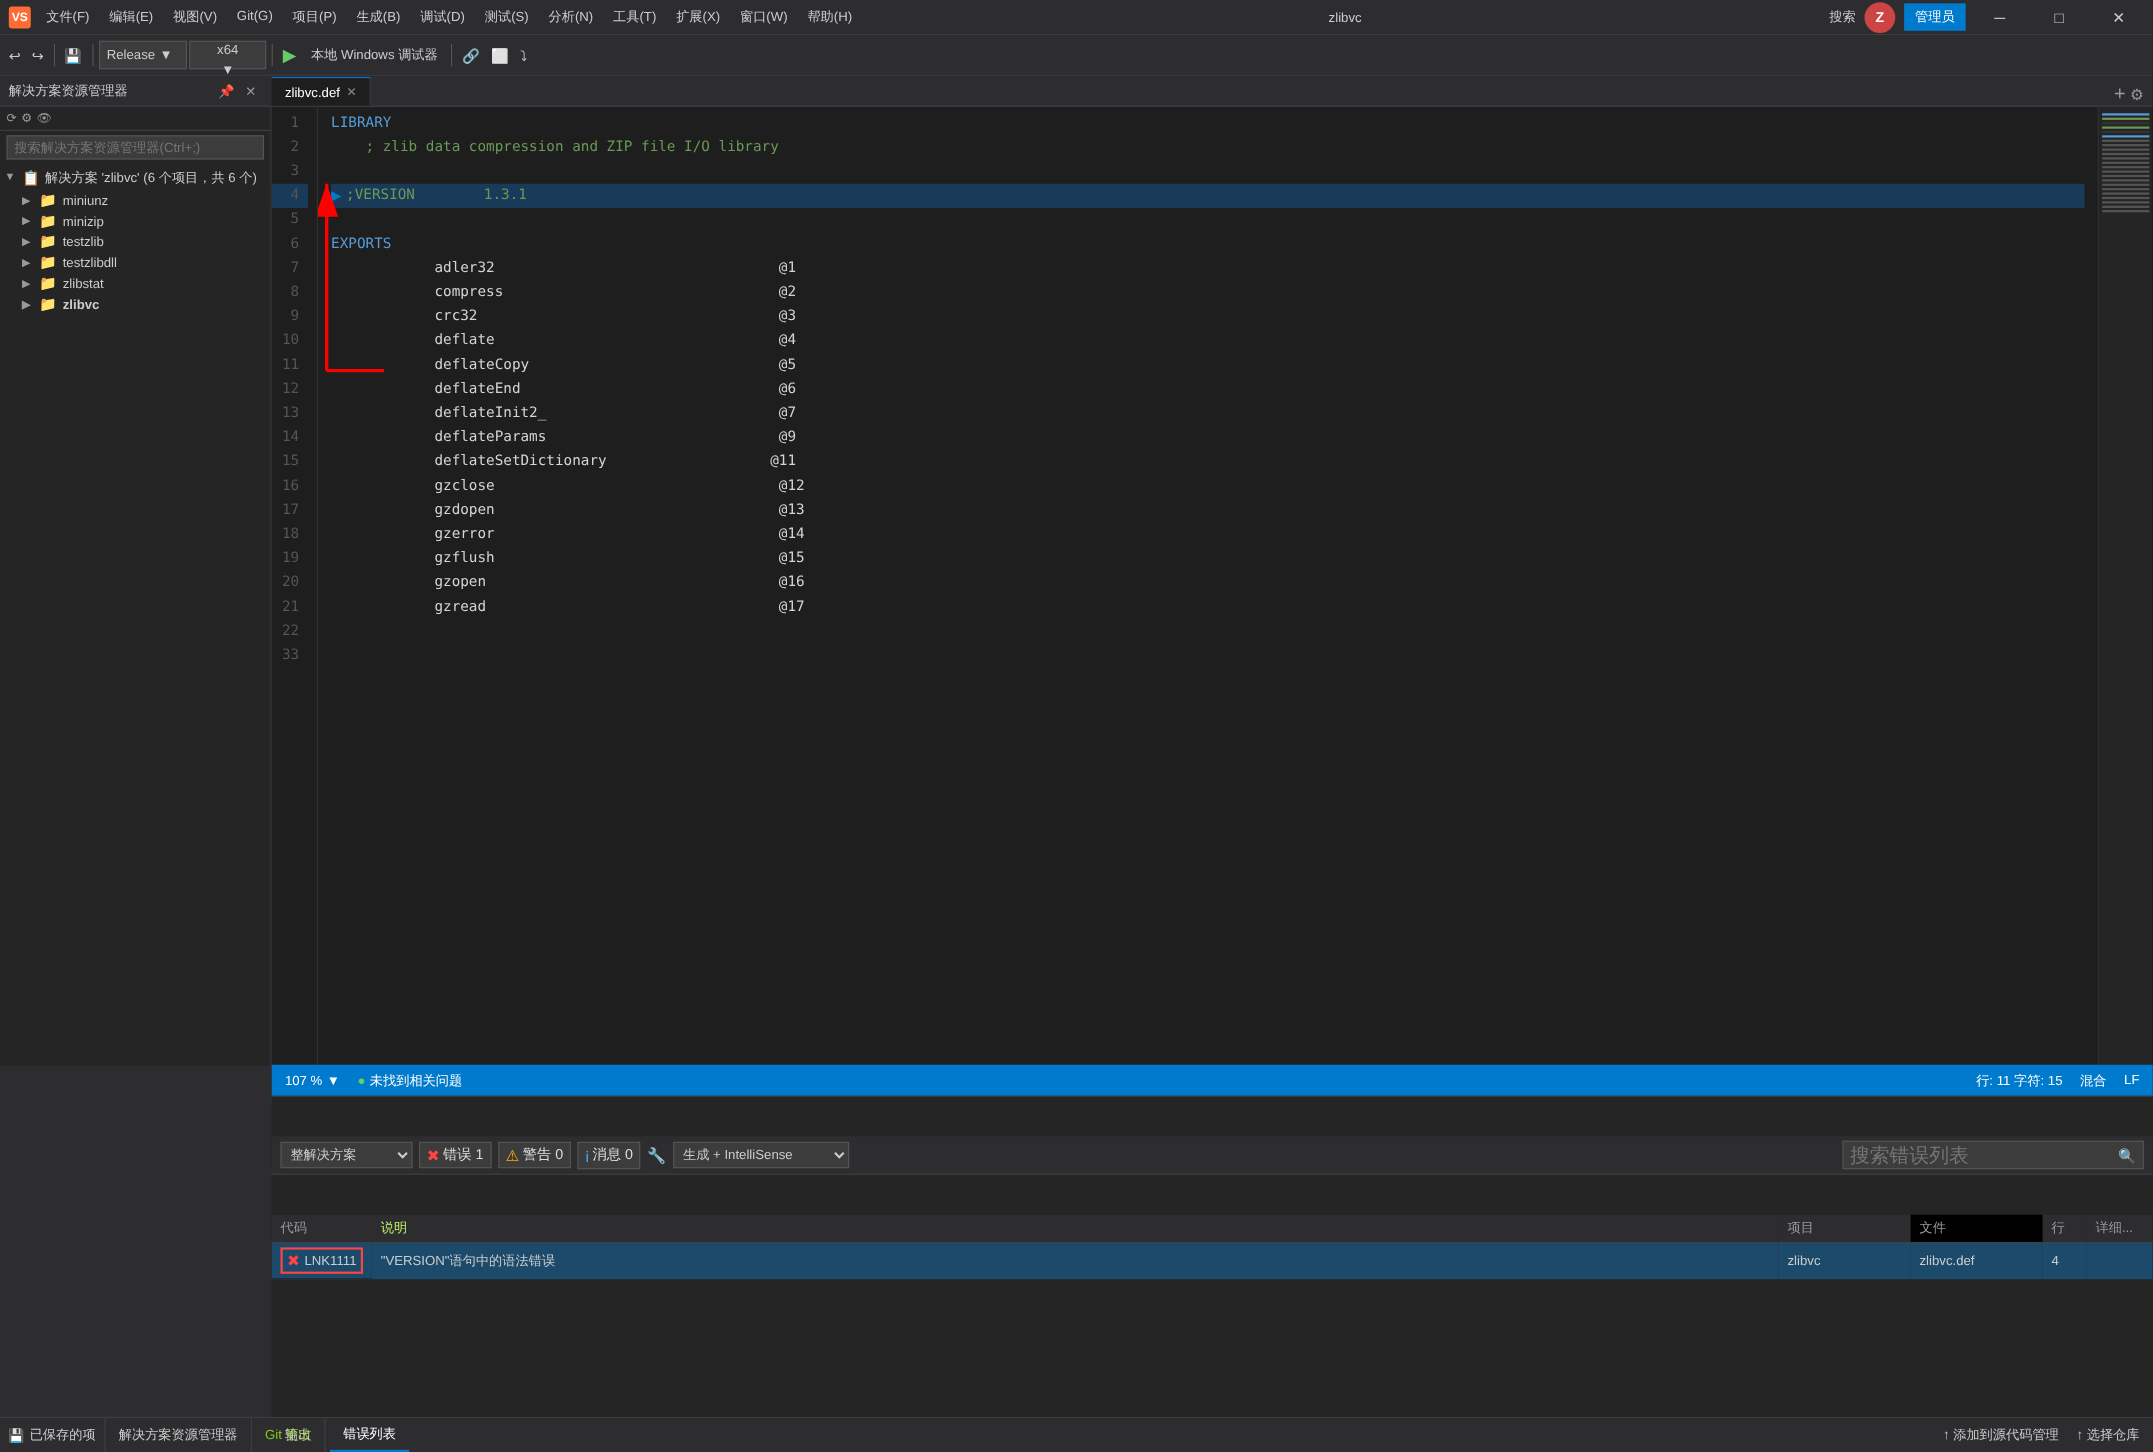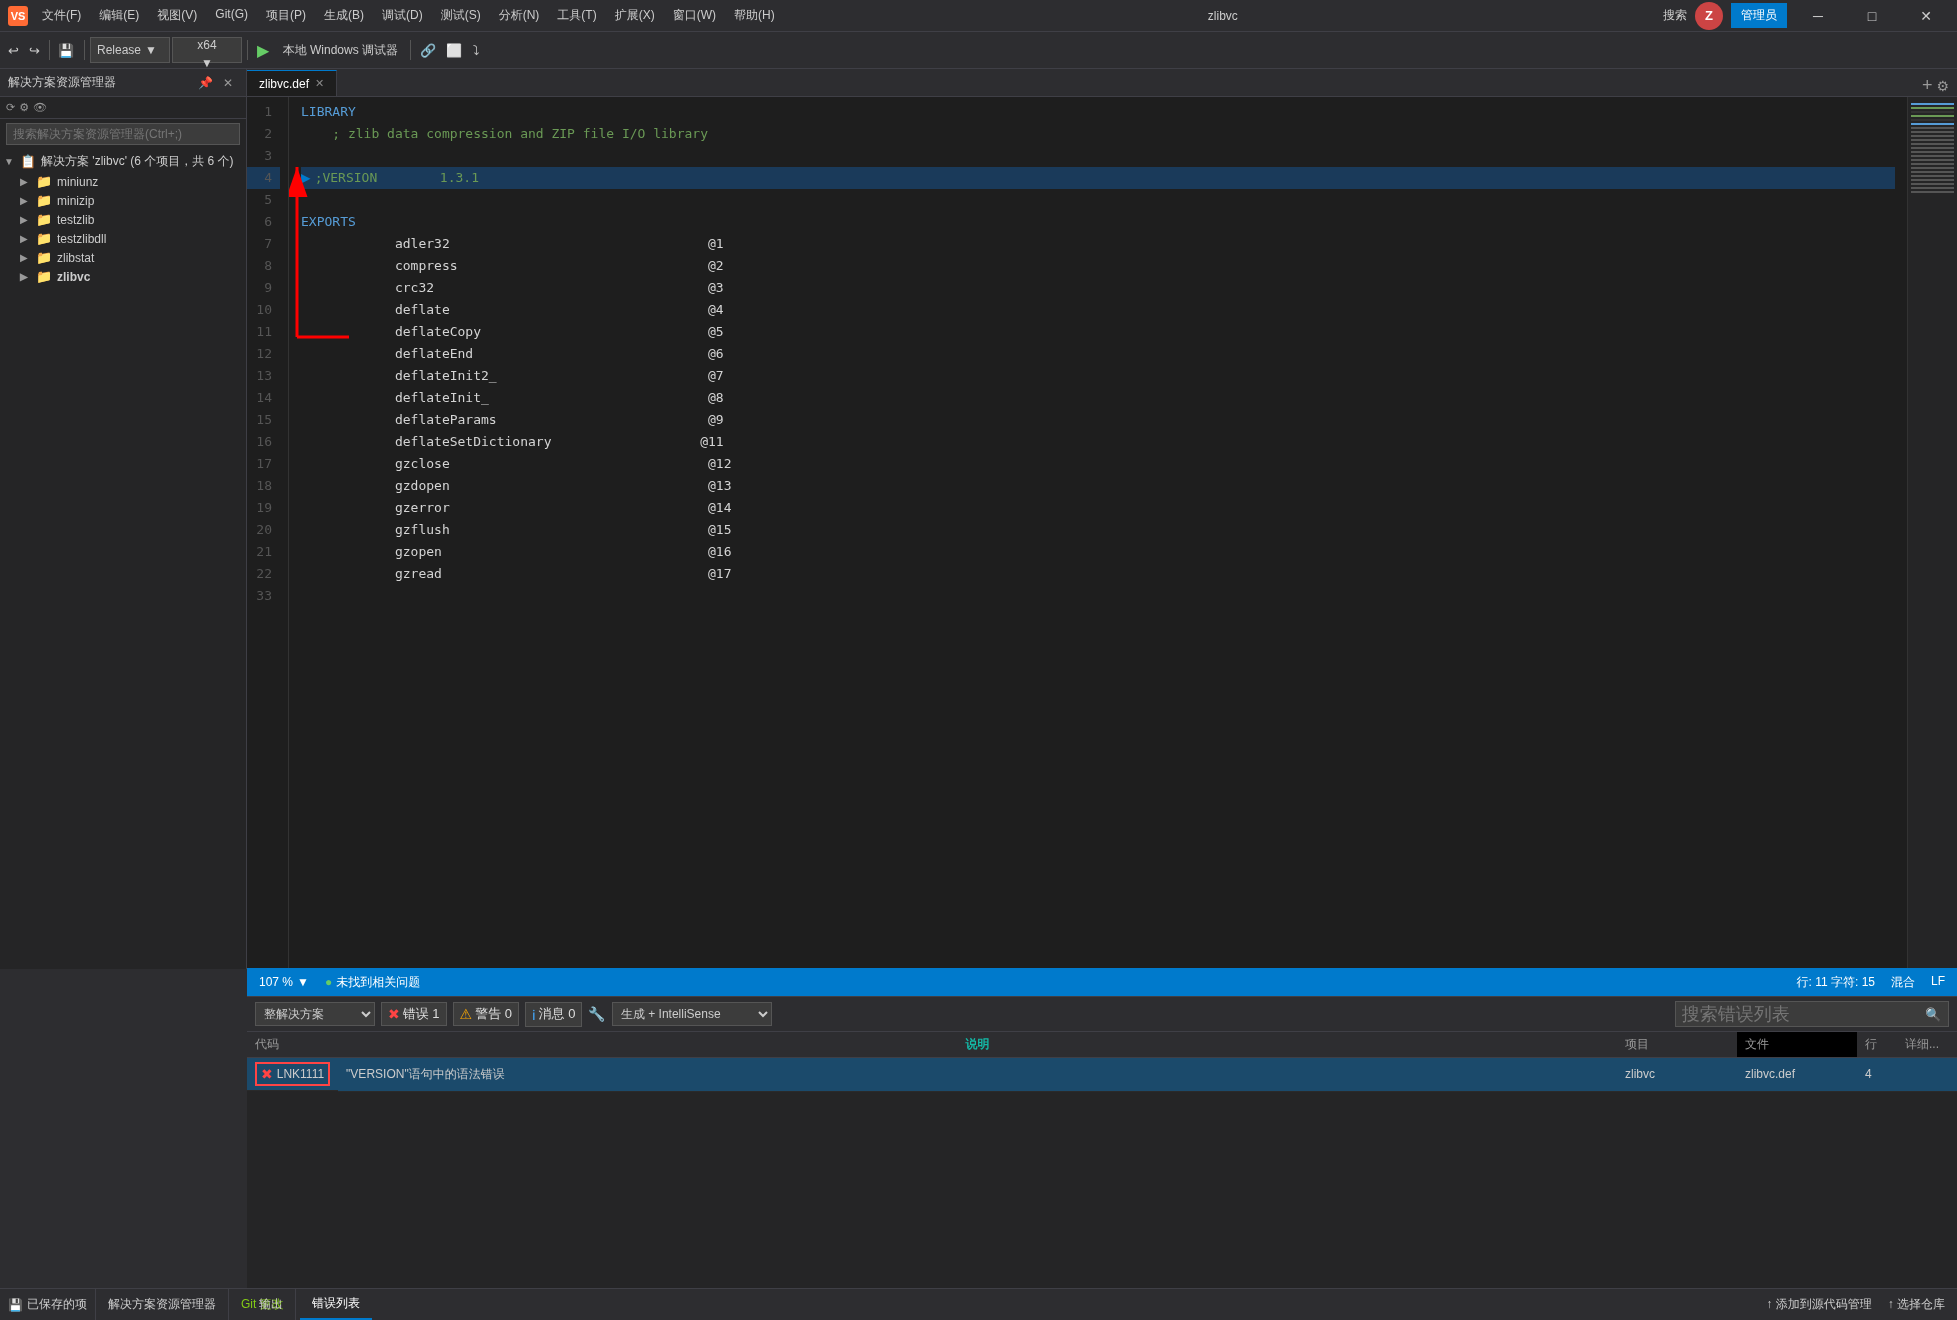--- a/index.html
+++ b/index.html
@@ -241,21 +241,20 @@
         <div class="code-line" style="background:#1a3a5a;display:flex;align-items:center;"><span style="color:#007acc;margin-right:4px;font-size:16px;">▶</span><span style="color:#6a9955;">;VERSION        1.3.1</span></div>
         <div class="code-line"></div>
         <div class="code-line"><span style="color:#569cd6;">EXPORTS</span></div>
         <div class="code-line">            adler32                                 @1</div>
         <div class="code-line">            compress                                @2</div>
         <div class="code-line">            crc32                                   @3</div>
         <div class="code-line">            deflate                                 @4</div>
         <div class="code-line">            deflateCopy                             @5</div>
         <div class="code-line">            deflateEnd                              @6</div>
         <div class="code-line">            deflateInit2_                           @7</div>
-        <div class="code-line">            deflateInit_                            @8</div>
         <div class="code-line">            deflateParams                           @9</div>
         <div class="code-line">            deflateSetDictionary                   @11</div>
         <div class="code-line">            gzclose                                 @12</div>
         <div class="code-line">            gzdopen                                 @13</div>
         <div class="code-line">            gzerror                                 @14</div>
         <div class="code-line">            gzflush                                 @15</div>
         <div class="code-line">            gzopen                                  @16</div>
         <div class="code-line">            gzread                                  @17</div>
       </div>
 
@@ -299,21 +298,21 @@
     <span style="color:#6c6;">●</span>
     <span>未找到相关问题</span>
   </div>
   <div style="margin-left:auto;display:flex;gap:16px;">
     <span>行: 11  字符: 15</span>
     <span>混合</span>
     <span>LF</span>
   </div>
 </div>
 
-<div style="position:absolute;bottom:32px;left:247px;right:0;height:320px;background:#252526;border-top:1px solid #3f3f46;display:flex;flex-direction:column;z-index:15;">
+<div style="position:absolute;bottom:32px;left:247px;right:0;height:320px;background:#252526;border-top:1px solid #3f3f46;display:flex;flex-direction:column;z-index:15;gap:36px;">
 
   <div style="height:28px;background:#2d2d30;display:flex;align-items:center;justify-content:space-between;padding:0 8px;border-bottom:1px solid #3f3f46;">
     <span style="font-size:12px;color:#ccc;">错误列表</span>
     <div style="display:flex;gap:4px;">
       <span style="color:#999;font-size:12px;cursor:pointer;">⚙</span>
       <span style="color:#999;font-size:12px;cursor:pointer;">📌</span>
       <span style="color:#999;font-size:12px;cursor:pointer;">✕</span>
     </div>
   </div>
 
@@ -342,21 +341,21 @@
       <input type="text" style="height: 24px; background: transparent; border: none; color: rgb(204, 204, 204); font-size: 18px; padding: 0px 6px; outline: none; min-width: 150px;" placeholder="搜索错误列表">
       <span style="color:#999;padding:0 6px;font-size:13px;">🔍</span>
     </div>
   </div>
 
   <div style="flex:1;overflow:auto;">
     <table class="error-table" style="width:100%;border-collapse:collapse;font-size:12px;">
       <thead>
         <tr>
           <th style="text-align:left;padding:4px 8px;color:#999;border-bottom:1px solid #3f3f46;font-weight:normal;background:#2d2d30;width:80px;">代码</th>
-          <th style="text-align:center;padding:4px 8px;color:#14b8a6;border-bottom:1px solid #3f3f46;font-weight:bold;background:#2d2d30;">说明</th>
+          <th style="text-align:left;padding:4px 8px;color:#bef264;border-bottom:1px solid #3f3f46;font-weight:normal;background:#2d2d30;">说明</th>
           <th style="text-align:left;padding:4px 8px;color:#999;border-bottom:1px solid #3f3f46;font-weight:normal;background:#2d2d30;width:120px;">项目</th>
           <th style="text-align:left;padding:4px 8px;color:#999;border-bottom:1px solid #3f3f46;font-weight:normal;background:#000000;width:120px;">文件</th>
           <th style="text-align:left;padding:4px 8px;color:#999;border-bottom:1px solid #3f3f46;font-weight:normal;background:#2d2d30;width:40px;">行</th>
           <th style="text-align:left;padding:4px 8px;color:#999;border-bottom:1px solid #3f3f46;font-weight:normal;background:#2d2d30;width:60px;">详细...</th>
         </tr>
       </thead>
       <tbody>
         <tr class="error-row selected" style="cursor:pointer;">
           <td style="padding:4px 8px;border-bottom:1px solid #2a2a2a;">
             <div style="display:flex;align-items:center;gap:4px;border:2px solid #f44;padding:2px 4px;">

